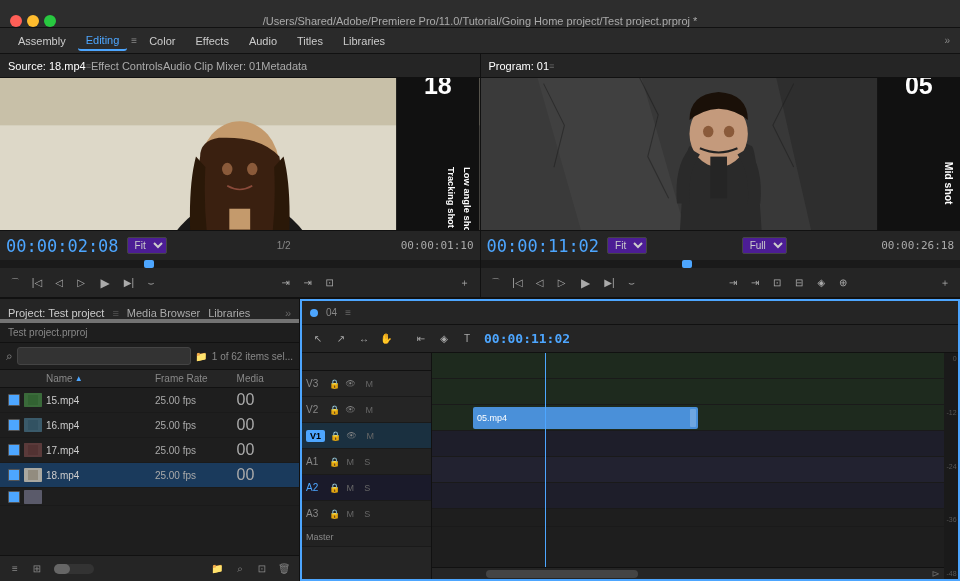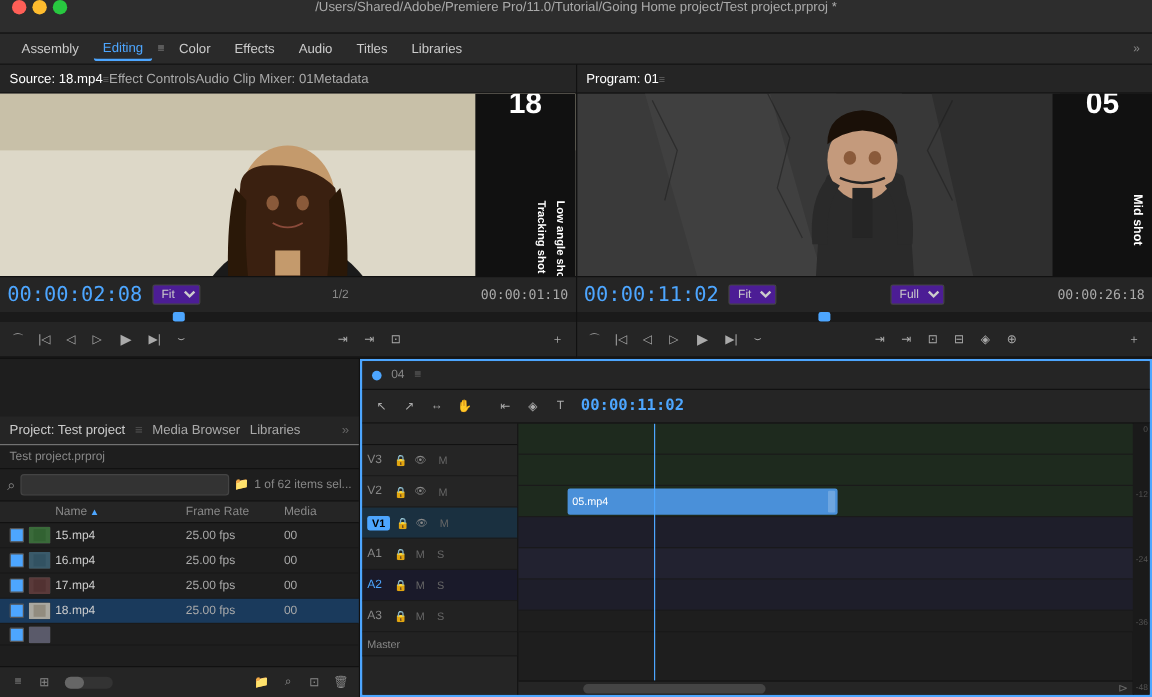--- a/index.html
+++ b/index.html
@@ -11,21 +11,21 @@
       font-size: 11px;
       color: #ccc;
       overflow: hidden;
     }
 
     
     #titlebar {
       height: 28px;
       background: #2d2d2d;
       display: flex;
-      align-items: flex-start;
+      align-items: flex-end;
       position: relative;
       border-bottom: 1px solid #111;
     }
     #titlebar .traffic-lights {
       display: flex;
       gap: 5px;
       padding-left: 10px;
     }
     .traffic-light {
       width: 12px; height: 12px;
@@ -168,25 +168,24 @@
       background: #1e1e1e;
       border-right: 1px solid #111;
       display: flex;
       flex-direction: column;
       flex-shrink: 0;
     }
     .panel-header {
       height: 24px;
       background: #252525;
       display: flex;
-      align-items: center;
+      align-items: flex-end;
       padding: 0 8px;
       gap: 8px;
-      border-bottom: 1px solid #737373;
-      margin-top: 48px;
+      border-bottom: 4px solid #737373;
     }
     .panel-title {
       font-size: 11px;
       color: #ccc;
       font-weight: 500;
     }
     .panel-title-sep { color: #555; }
     .panel-tab {
       font-size: 11px;
       color: #aaa;
@@ -263,21 +262,21 @@
       height: 14px;
       background: #444;
       border-radius: 1px;
       margin-right: 4px;
       flex-shrink: 0;
       position: relative;
       overflow: hidden;
     }
     .file-name { flex: 2; font-size: 10px; color: #ccc; }
     .file-fps { flex: 1.5; font-size: 10px; color: #aaa; }
-    .file-media { flex: 1; font-size: 10px; color: #aaa; }
+    .file-media { flex: 1; font-size: 16px; color: #aaa; }
 
     .panel-footer {
       height: 26px;
       background: #252525;
       display: flex;
       align-items: center;
       padding: 0 6px;
       gap: 4px;
       border-top: 1px solid #111;
       margin-top: auto;

